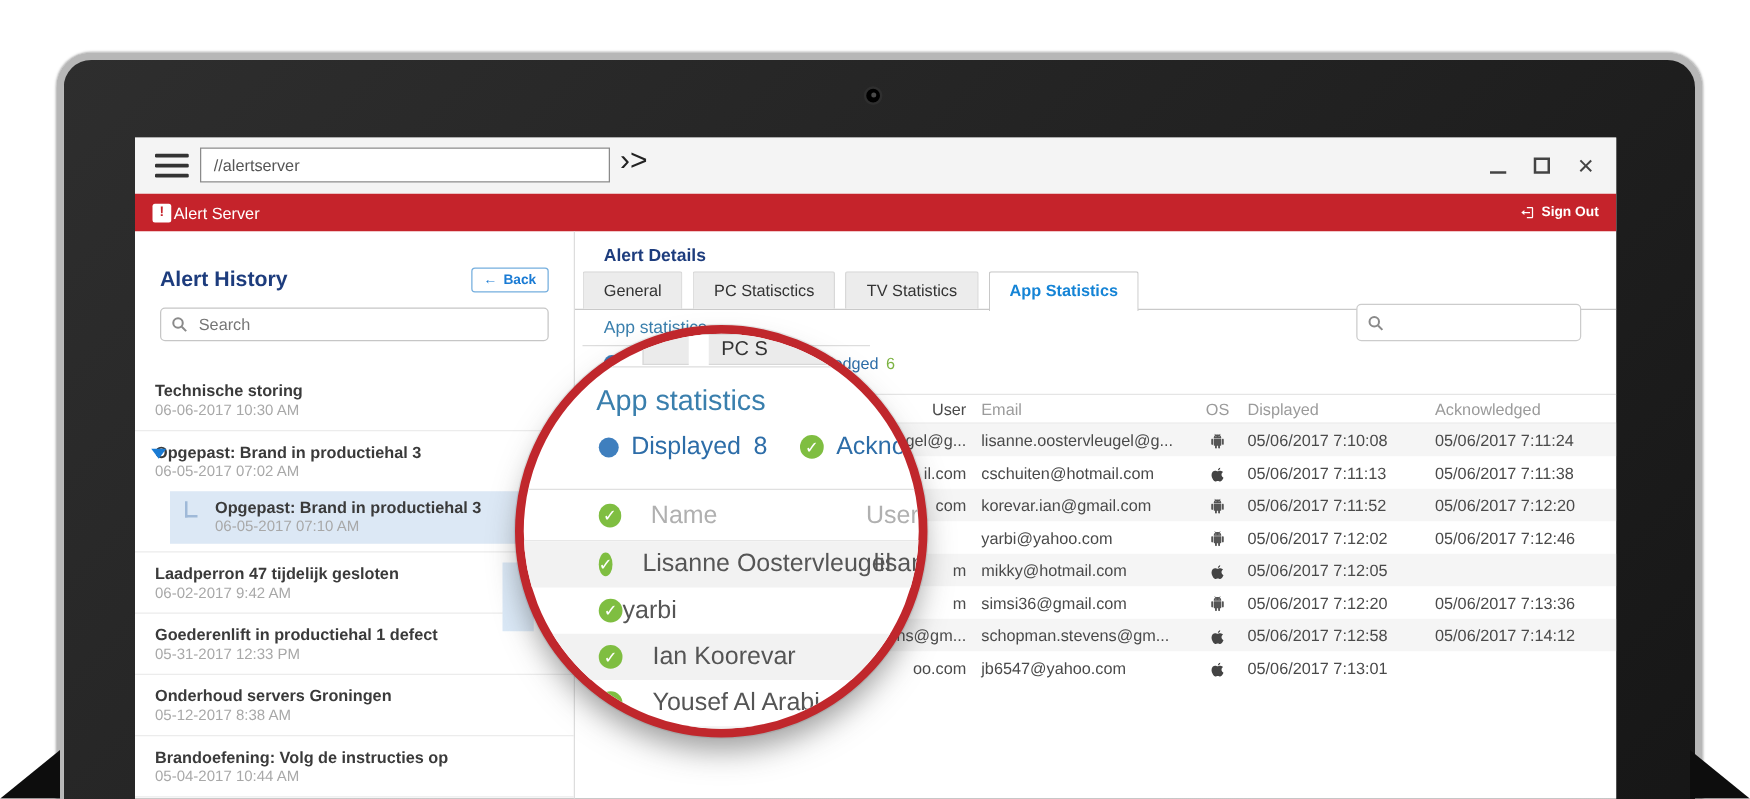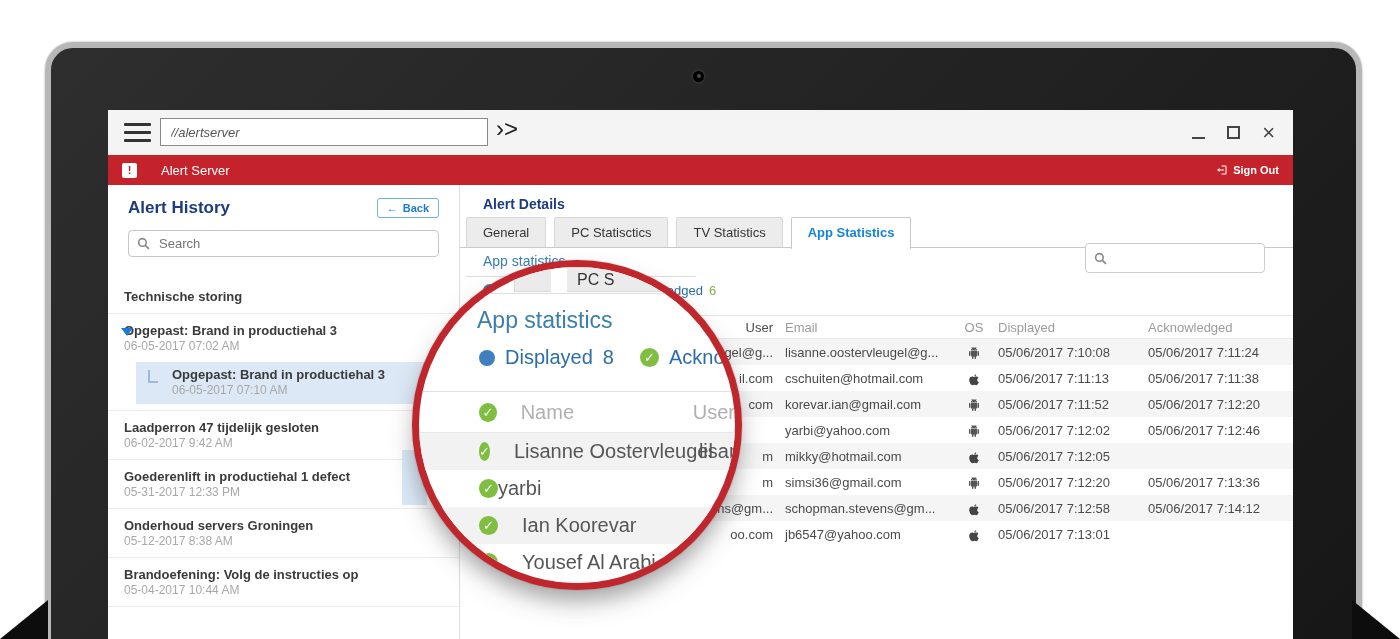--- a/index.html
+++ b/index.html
@@ -22,42 +22,42 @@
   
   .screen { position:absolute; left:108px; top:110px; width:1185px; height:529px;
     background:#fff; overflow:hidden; font-size:13px; color:#333; }
 
   
   .browser-bar { position:absolute; left:0; top:0; width:100%; height:45px; background:#f4f4f4; }
   .hamburger { position:absolute; left:16px; top:13px; width:27px; cursor:pointer; }
   .hamburger div { height:3px; background:#333; margin-bottom:5px; border-radius:1px; }
   .url-box { position:absolute; left:52px; top:8px; width:328px; height:28px;
     border:1px solid #8a8a8a; background:#fff; padding:0 10px; font-size:13px; color:#555;
-    font-family:"Liberation Sans", sans-serif;font-style:italic; }
+    font-family:"Liberation Sans", sans-serif; }
   .go-btn { position:absolute; left:388px; top:5px; font-size:24px; color:#222; cursor:pointer; }
   .win-controls { position:absolute; right:18px; top:0; height:45px; display:flex;
     align-items:center; gap:22px; }
   .wc-min { width:13px; height:2px; background:#444; margin-top:10px; }
   .wc-max { width:13px; height:13px; border:2px solid #444; }
   .wc-close { font-size:22px; color:#444; line-height:13px; }
 
   
   .app-bar { position:absolute; left:0; top:45px; width:100%; height:30px; background:#c5232b;
     display:flex; align-items:center; padding:0 14px; color:#fff; }
   .alert-badge { width:15px; height:15px; background:#fff; border-radius:2px; color:#c5232b;
     font-weight:bold; font-size:11px; text-align:center; line-height:15px; }
-  .app-title { margin-left:24px; font-size:13px; }
+  .app-title { margin-left:2px; font-size:13px; }
   .signout { margin-left:auto; display:flex; align-items:center; gap:5px; font-size:11px;
     font-weight:bold; cursor:pointer; }
 
   
   .app-body { position:absolute; left:0; top:75px; width:100%; height:454px; display:flex; }
   .sidebar { width:352px; height:100%; border-right:1px solid #ddd; position:relative; }
   .sb-header { display:flex; align-items:flex-start; justify-content:space-between;
-    padding:13px 20px 10px 20px; }
+    padding:13px 20px 10px 20px;margin-top:16px; }
   .sb-title { font-size:17px; font-weight:bold; color:#1d3c7d; }
   .back-btn { border:1px solid #74aede; border-radius:3px; background:#fff; color:#1a7bd4;
     font-size:11px; font-weight:bold; padding:3px 9px; display:flex; gap:5px; align-items:center;
     cursor:pointer; font-family:"Liberation Sans", sans-serif; }
   .sb-search { margin:2px 20px 5px 20px; position:relative; }
   .sb-search input { width:100%; height:27px; border:1px solid #c6c6c6; border-radius:4px;
     padding:0 8px 0 30px; font-size:13px; color:#555; font-family:"Liberation Sans", sans-serif; }
   .mag-ico { position:absolute; left:9px; top:7px; }
   .alert-list { margin-top:23px; }
   .sb-item { position:relative; padding:9px 20px 9px 16px; border-bottom:1px solid #ececec;
@@ -179,20 +179,21 @@
         <svg class="mag-ico" width="13" height="13" viewBox="0 0 24 24" fill="none" stroke="#8a8a8a" stroke-width="3">
             <circle cx="10" cy="10" r="7"></circle>
             <line x1="15.5" y1="15.5" x2="22" y2="22"></line>
           </svg>
         <input placeholder="Search" style="">
       </div>
 
       <div class="alert-list">
         <div class="sb-item">
           <div class="sb-item-title">Technische storing</div>
+          <div class="sb-item-date">06-06-2017 10:30 AM</div>
         </div>
         <div class="sb-item">
           <div class="expander"></div>
           <div class="sb-item-title">Opgepast: Brand in productiehal 3</div>
           <div class="sb-item-date">06-05-2017 07:02 AM</div>
           <div class="sub-item">
             <div class="connector"></div>
             <div class="sb-item-title">Opgepast: Brand in productiehal 3</div>
             <div class="sb-item-date">06-05-2017 07:10 AM</div>
           </div>

